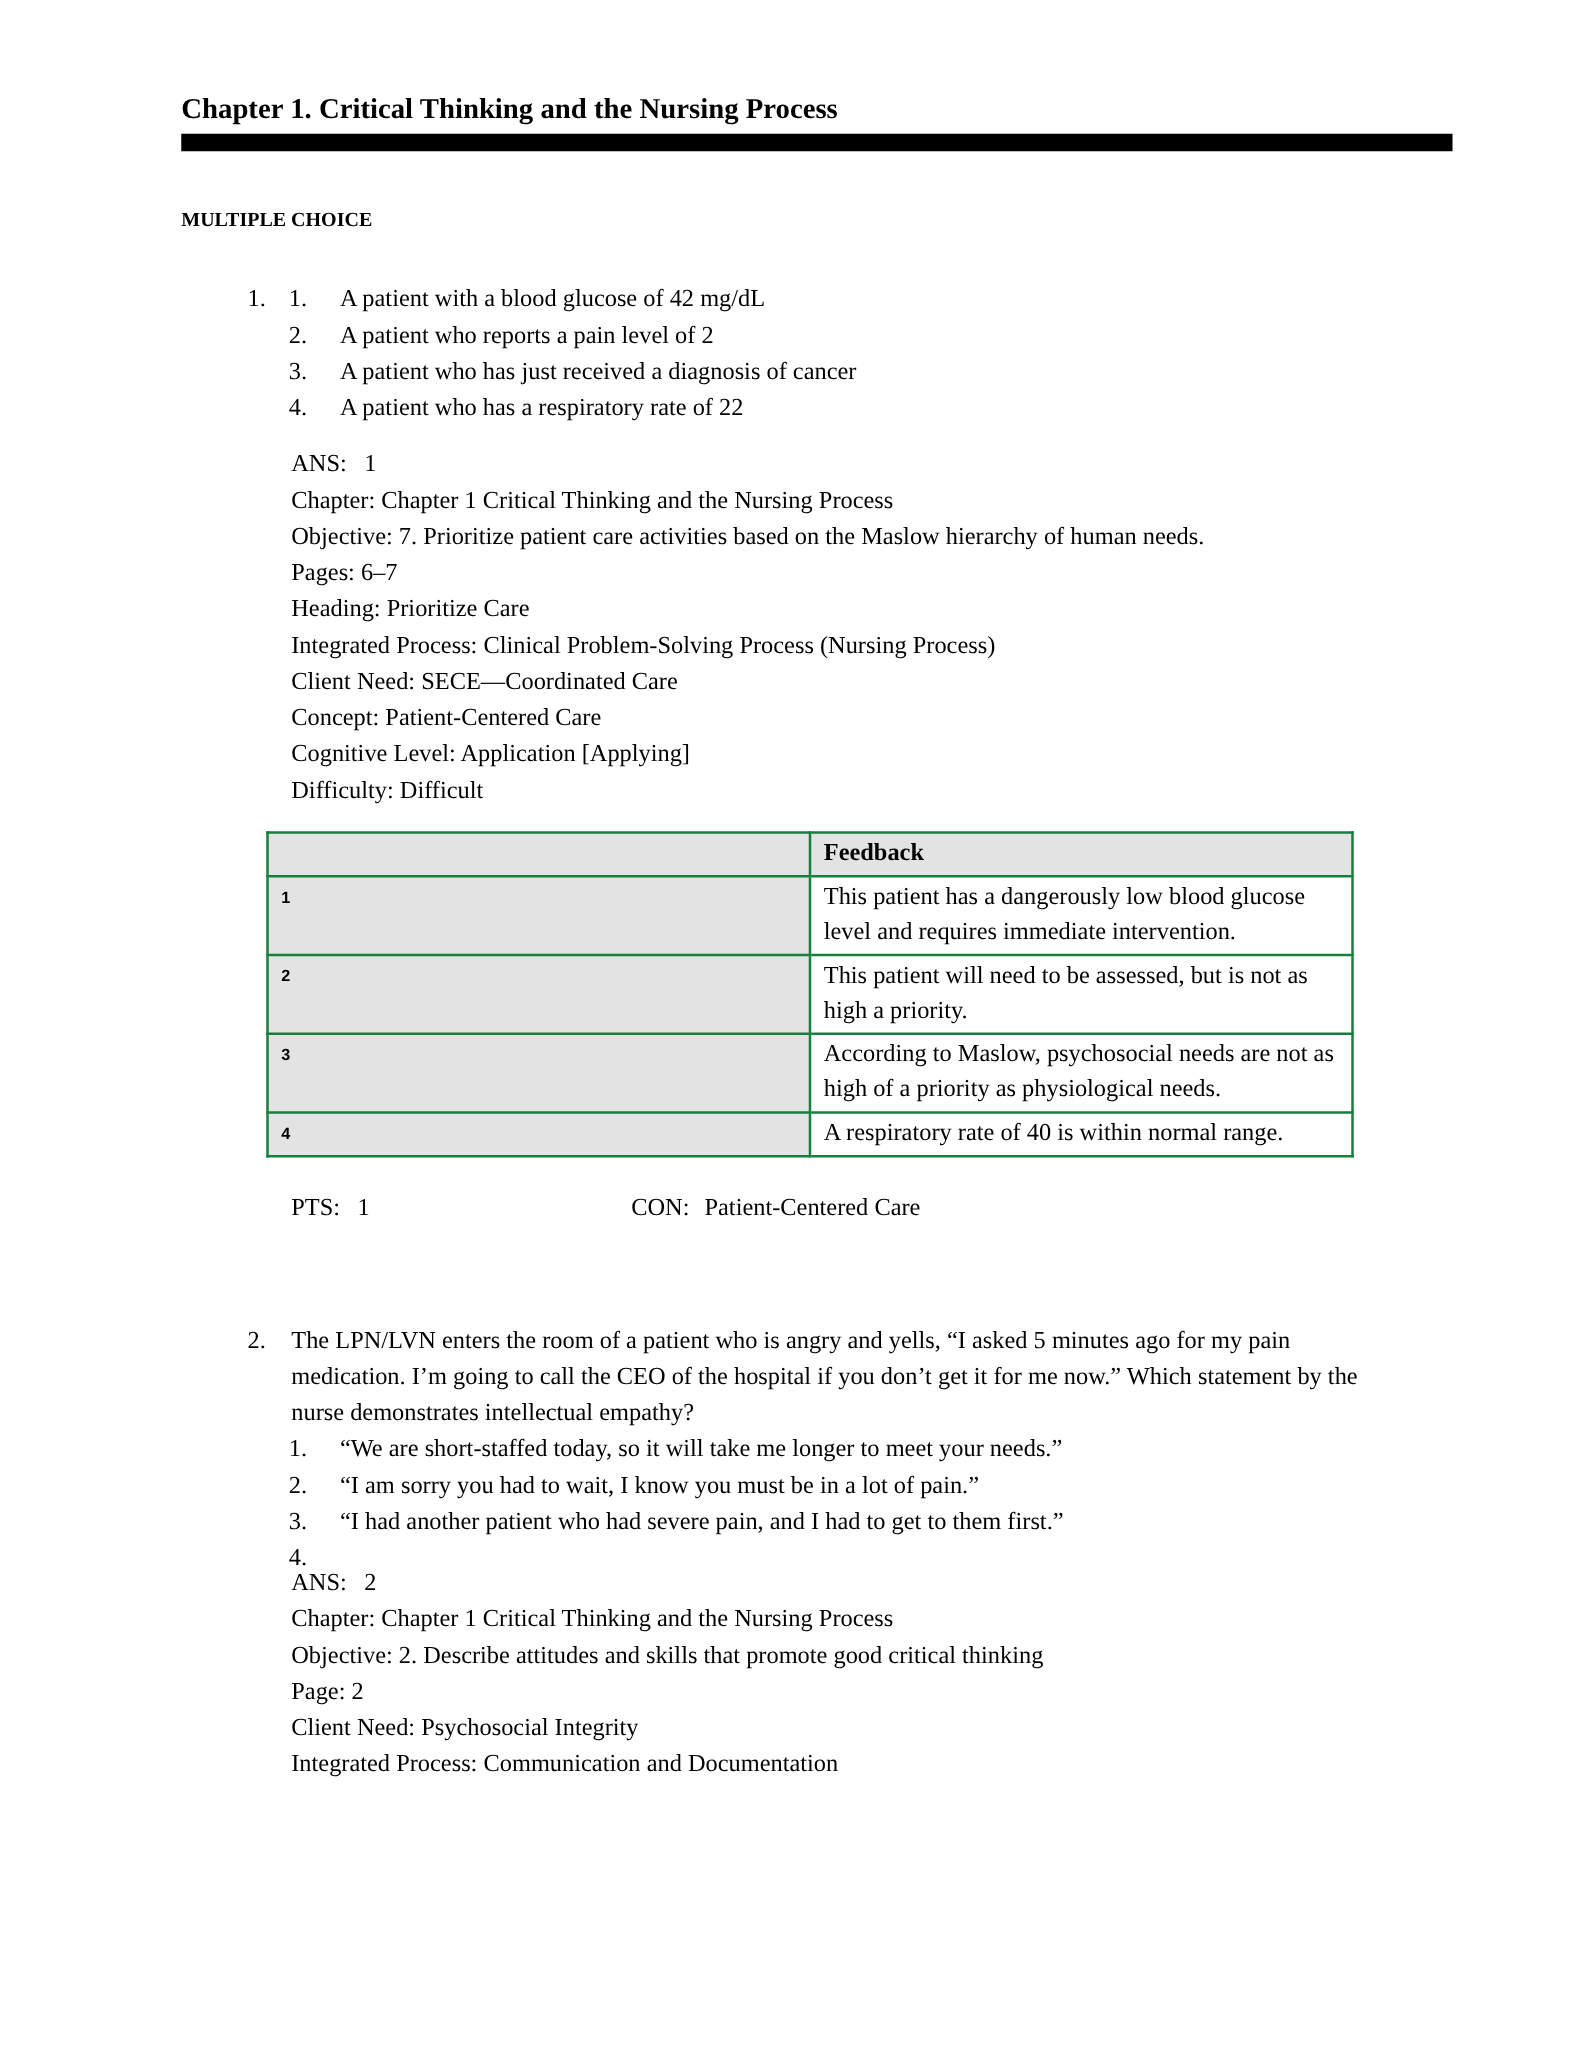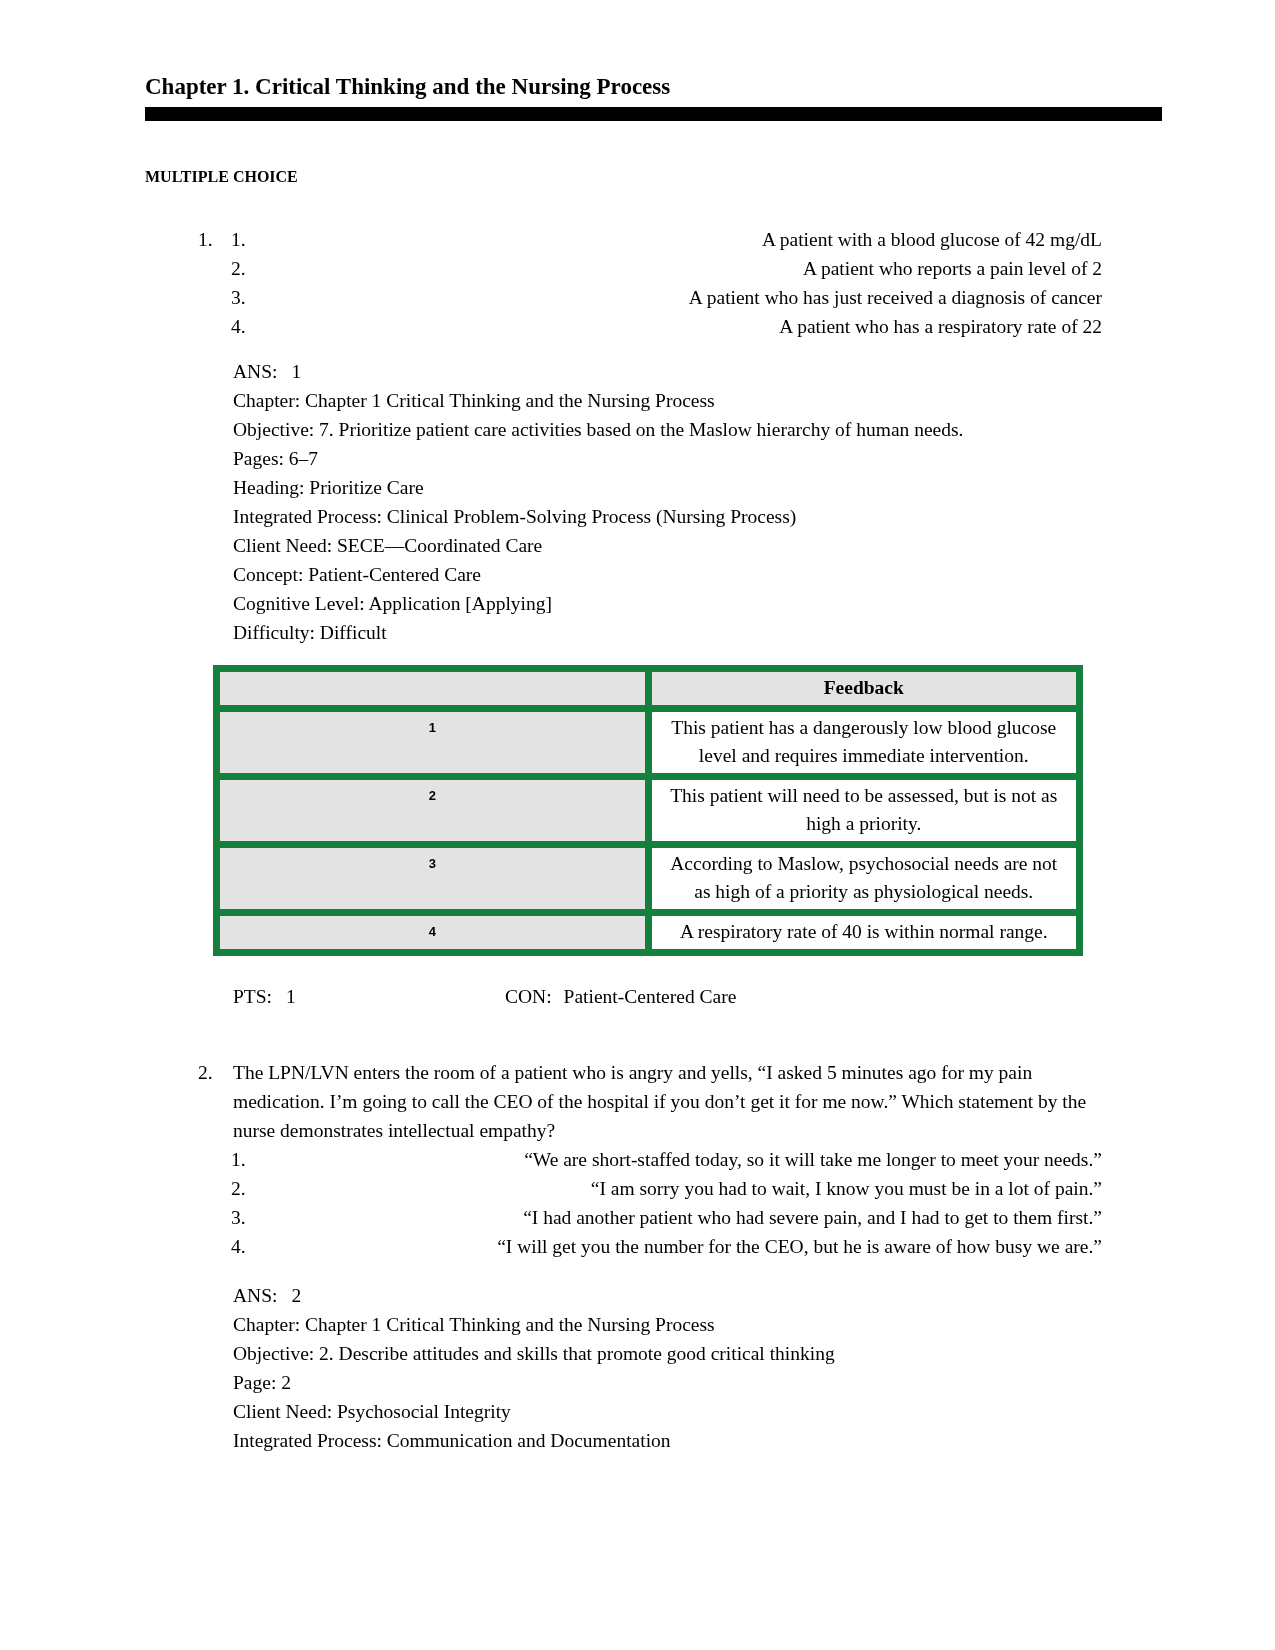--- a/index.html
+++ b/index.html
@@ -13,29 +13,29 @@
   .title-rule{left:145px;top:107px;width:1017px;height:14px;background:#000;}
   .section-label{left:145px;top:162px;font-size:16px;font-weight:700;}
   .question-block{left:0;width:1275px;}
   #q1{top:225px;}
   #q2{top:1058px;}
   .q-row{position:relative;}
   .q-num{position:absolute;left:198px;top:0;}
   .q-stem{margin-left:233px;max-width:860px;}
   .opt-row{position:relative;}
   .opt-num{position:absolute;left:231px;top:0;}
-  .opt-text{margin-left:272px;max-width:830px;text-align:right;}
+  .opt-text{margin-left:272px;max-width:830px;}
   .meta{margin-left:233px;max-width:835px;margin-top:16px;}
   #q2 .meta{margin-top:20px;}
   .ans-val{margin-left:14px;}
   table.feedback{
     border-collapse:collapse;margin:18px 0 0 213px;width:870px;
     border:2px solid #000;table-layout:fixed;
   }
-  table.feedback td{border:7px solid #15803d;vertical-align:top;padding:2px 10px 3px 10px;line-height:28px;text-align:center;}
+  table.feedback td{border:2px solid #15803d;vertical-align:top;padding:2px 10px 3px 10px;line-height:28px;}
   td.cell-num{
     width:47px;background:#e3e3e3;padding:4px 4px 2px 9px;
     font-family:"Liberation Sans", sans-serif;font-weight:700;font-size:13px;line-height:16px;
   }
   td.cell-head{background:#e3e3e3;font-weight:700;}
   td.cell-corner{background:#e3e3e3;}
   .pts-row{position:relative;margin-left:233px;margin-top:26px;}
   .pts-val{margin-left:14px;}
   .con-group{position:absolute;left:224px;top:0;margin-left:48px;}
   .con-val{margin-left:12px;}
@@ -126,21 +126,20 @@
   <div class="opt-row">
     <span class="opt-num">2.</span>
     <div class="opt-text">“I am sorry you had to wait, I know you must be in a lot of pain.”</div>
   </div>
   <div class="opt-row">
     <span class="opt-num">3.</span>
     <div class="opt-text">“I had another patient who had severe pain, and I had to get to them first.”</div>
   </div>
   <div class="opt-row">
     <span class="opt-num">4.</span>
-    <div class="opt-text">“I will get you the number for the CEO, but he is aware of how busy we are.”</div>
   </div>
 
   <div class="meta">
     <div><span>ANS:</span><span class="ans-val">2</span></div>
     <div>Chapter: Chapter 1 Critical Thinking and the Nursing Process</div>
     <div>Objective: 2. Describe attitudes and skills that promote good critical thinking</div>
     <div>Page: 2</div>
     <div>Client Need: Psychosocial Integrity</div>
     <div>Integrated Process: Communication and Documentation</div>
   </div>

